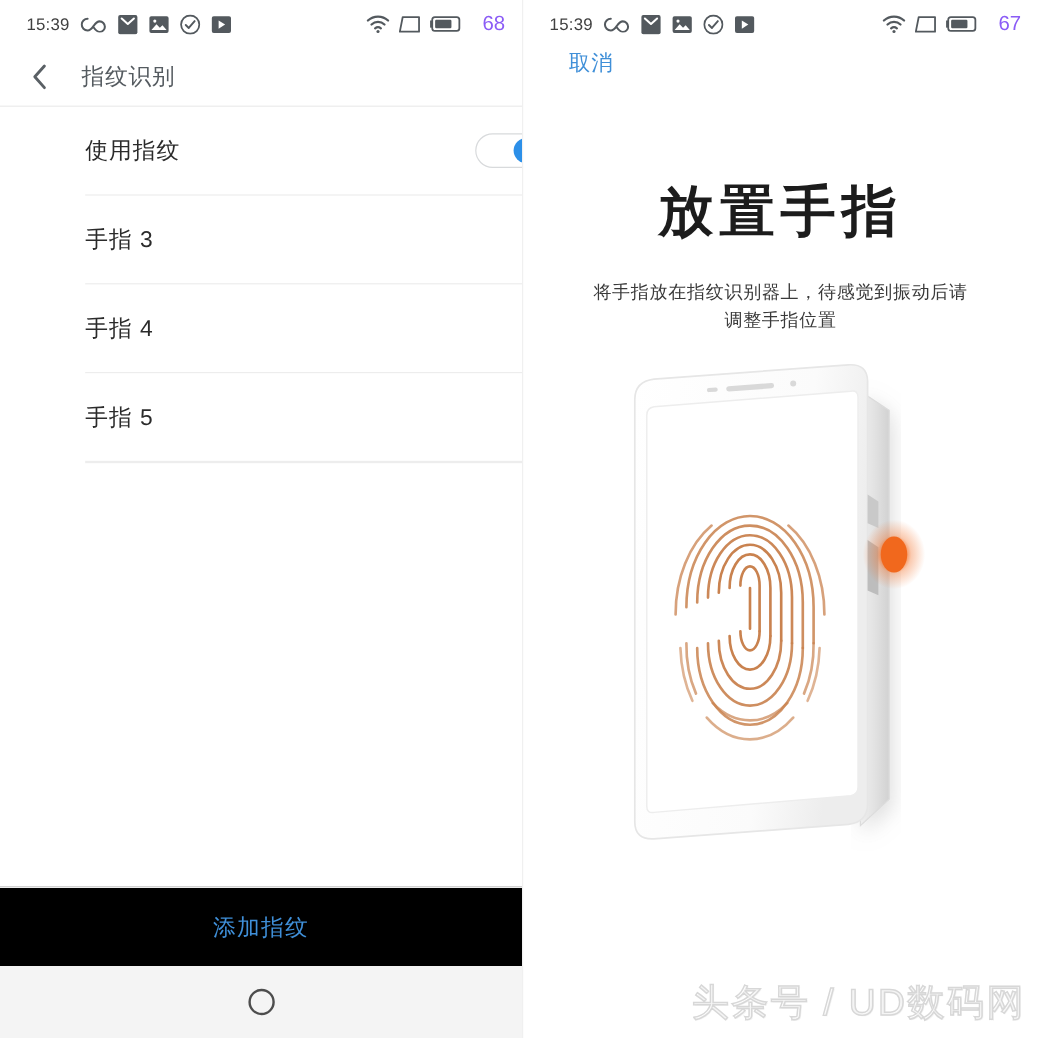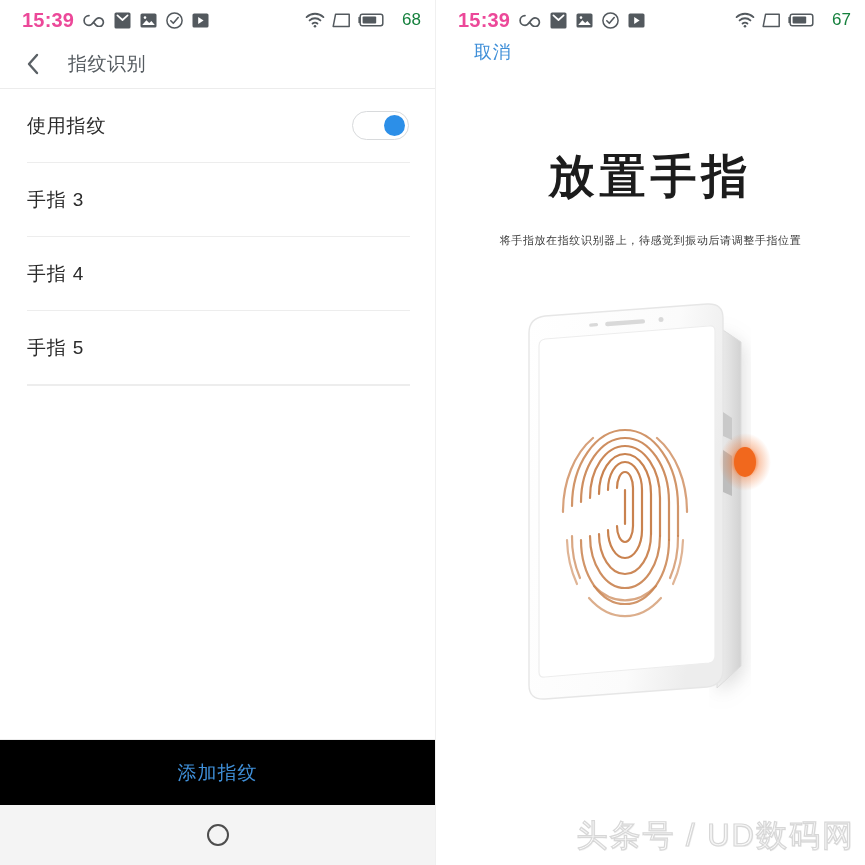--- a/index.html
+++ b/index.html
@@ -14,35 +14,35 @@
   .panel-left  { width: 435px; }
   .panel-right { width: 430px; border-left: 1px solid #f0f0f0; }
 
   
   .statusbar {
     height: 40px; display: flex; align-items: center;
     padding: 0 14px 0 22px; color: #555c61;
   }
   .status-left { display: flex; align-items: center; gap: 9px; flex: 1; }
   .status-right { display: flex; align-items: center; gap: 7px; }
-  .clock { font-size: 20px; color: #ec4899; letter-spacing: .2px; font-weight: bold; }
+  .clock { font-size: 14px; color: #404040; letter-spacing: .2px; }
   .sicon { display: inline-flex; align-items: center; justify-content: center; }
-  .batt-num { font-size: 17px; color: #15803d; margin-left: 10px; }
+  .batt-num { font-size: 17px; color: #8b5cf6; margin-left: 10px; }
 
   
   .appbar {
     height: 48px; display: flex; align-items: center;
     padding-left: 26px; gap: 26px;
   }
   .back-chevron { width: 16px; height: 22px; display: inline-flex; align-items: center; }
   .appbar-title { font-size: 19px; color: #555b60; letter-spacing: .5px; }
   .hr-full { height: 1px; background: #ececec; width: 100%; }
 
   
-  .list { width: 100%; }
+  .list { width: 100%; margin-left: 44px; }
   .row {
     height: 73px; display: flex; align-items: center;
     padding: 0 26px 0 27px;
   }
   .row-label { font-size: 19px; color: #2b2b2b; letter-spacing: .8px; }
   .row-spacer { flex: 1; }
   .divider-inset { height: 1px; background: #ededed; margin: 0 25px 0 27px; }
 
   
   .toggle {
@@ -80,21 +80,21 @@
   .cancel-text { font-size: 18px; color: #3f8fd8; letter-spacing: .8px; }
 
   .big-title {
     text-align: center; margin-top: 58px;
     font-size: 46px; color: #1c1c1c; letter-spacing: 5px;
     font-weight: bold;
     font-family: Liberation Mono, monospace;
   }
   .sub-title {
     text-align: center; margin-top: 24px;
-    font-size: 11px; color: #3a3a3a; line-height: 1.62;
+    font-size: 15px; color: #3a3a3a; line-height: 1.62;
     letter-spacing: .6px;
     padding: 0 58px;
   }
 
   .phone-stage {
     position: absolute; left: 0; right: 0; top: 300px;
     height: 450px;
   }
   .phone-svg { display: block; margin: 0 auto; }
 

